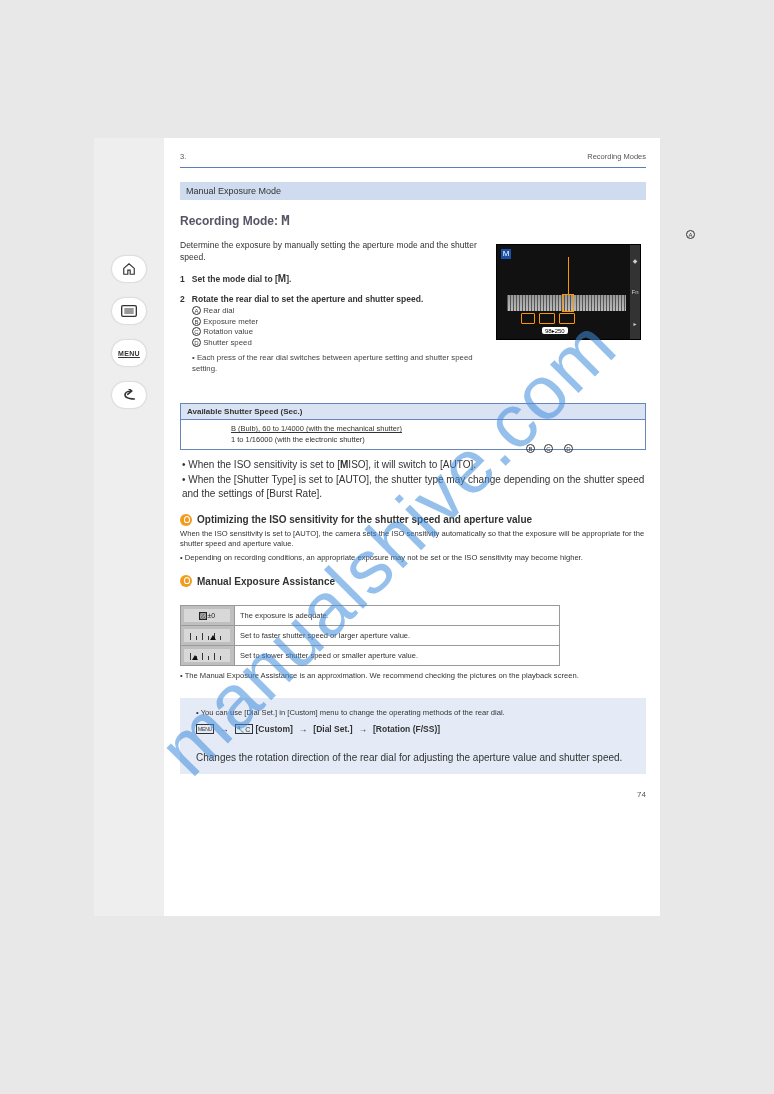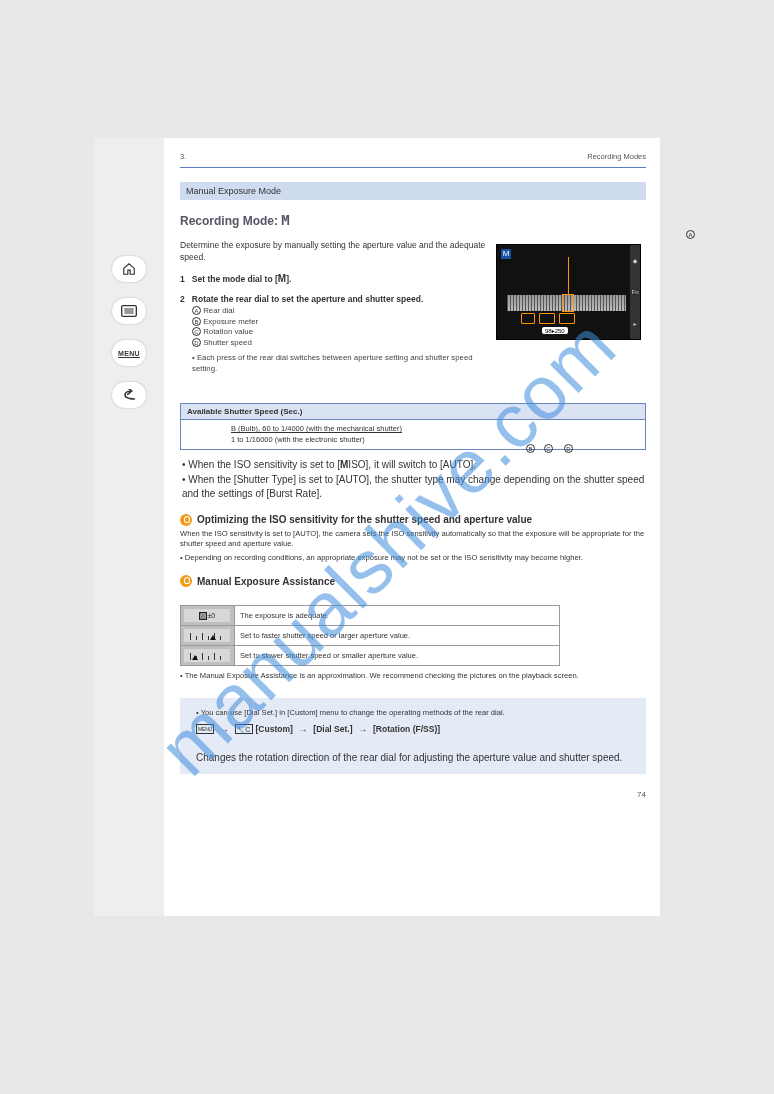--- a/index.html
+++ b/index.html
@@ -158,21 +158,21 @@
 
   <div class="band">Manual Exposure Mode</div>
 
   <div class="sect-title">
     <span>Recording Mode: </span>
     <span class="modeM">M</span>
   </div>
 
   <div class="two-col">
     <div class="left-col">
-      <div class="step">Determine the exposure by manually setting the aperture value and the adequate speed.</div>
+      <div class="step">Determine the exposure by manually setting the aperture mode and the shutter speed.</div>
       <div class="step">
         <b>1</b>&nbsp;&nbsp;
         <b><span>Set the mode dial to [</span><span class="modeM" style="font-size:10px;">M</span><span>].</span></b>
       </div>
       <div class="step">
         <b>2</b>&nbsp;&nbsp;
         <b>Rotate the rear dial to set the aperture and shutter speed.</b>
         <div class="indent-sub"><span class="circ">A</span> <span>Rear dial</span></div>
         <div class="indent-sub"><span class="circ">B</span> <span>Exposure meter</span></div>
         <div class="indent-sub"><span class="circ">C</span> <span>Rotation value</span></div>

